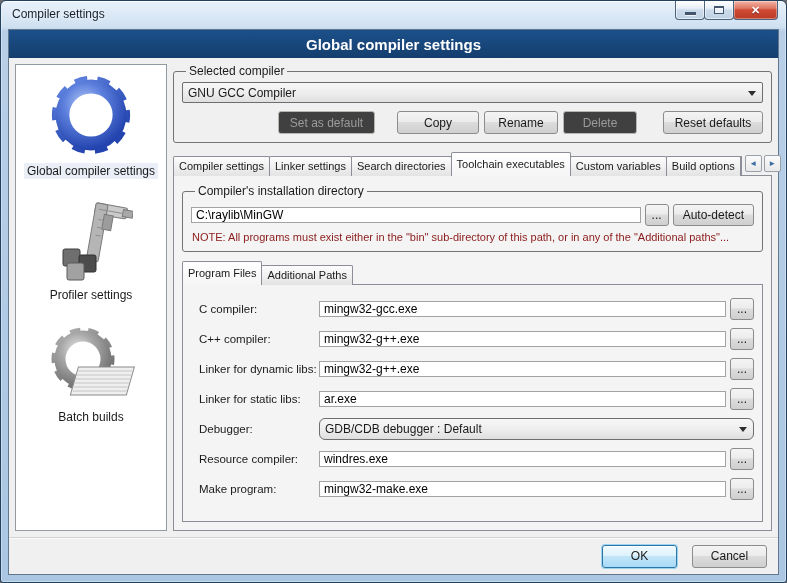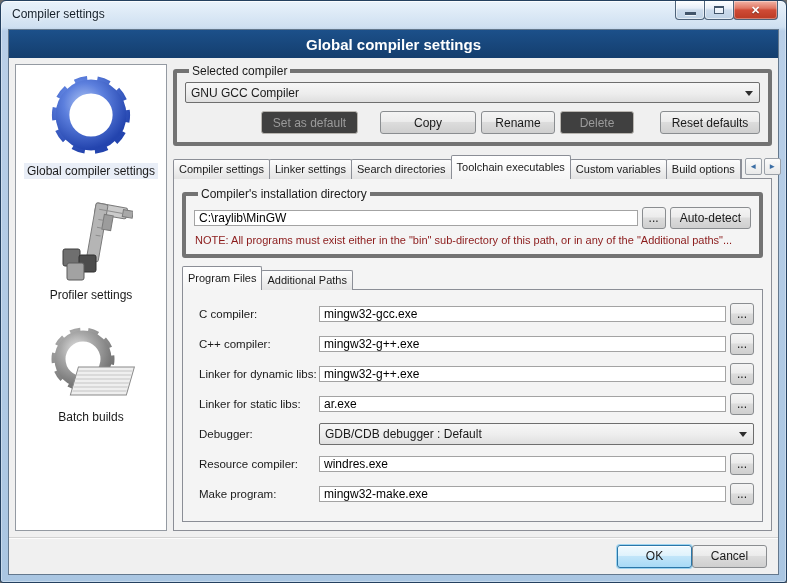--- a/index.html
+++ b/index.html
@@ -41,21 +41,21 @@
     color:#fff;font-weight:bold;font-size:15px;display:flex;align-items:center;justify-content:center;}
   .dlg-body{flex:1;display:flex;padding:6px;gap:6px;min-height:0;}
   
   .sidebar{flex:0 0 152px;background:#fff;border:1px solid #949aa2;overflow:hidden;
     display:flex;flex-direction:column;align-items:center;padding-top:4px;}
   .sidebar-item{display:flex;flex-direction:column;align-items:center;margin-bottom:20px;cursor:default;}
   .sidebar-item .slabel{font-size:12px;padding:1px 3px;margin-top:2px;white-space:nowrap;}
   .sidebar-item.selected .slabel{background:#e9eef7;}
   
   .main{flex:1;display:flex;flex-direction:column;min-width:0;}
-  fieldset{border:4px solid #737373;border-radius:3px;margin:0;padding:4px 8px 8px 8px;}
+  fieldset{border:1px solid #737373;border-radius:3px;margin:0;padding:4px 8px 8px 8px;}
   legend{font-size:12px;padding:0 3px;margin-left:4px;}
   
   .combo{height:21px;border:1px solid #6e6e6e;border-radius:2px;display:flex;align-items:center;
     padding:0 6px 0 5px;background:linear-gradient(180deg,#f7f7f7,#ededed 55%,#dfdfdf);cursor:default;}
   .combo .ctext{flex:1;font-size:12px;white-space:nowrap;overflow:hidden;}
   .combo .carrow{width:0;height:0;border:4px solid transparent;border-top:5px solid #2d2d2d;margin-top:5px;margin-left:6px;}
   
   .btn{height:23px;padding:0 10px;border:1px solid #8a8d90;border-radius:3px;font-family:"Liberation Sans",sans-serif;
     font-size:12px;color:#1a1a1a;background:linear-gradient(180deg,#f4f4f4,#ececec 45%,#dcdcdc 50%,#cfcfcf);cursor:default;}
   .btn.disabled{color:#9b9b9b;border-color:#b8b5b0;background:#404040;}
@@ -83,24 +83,24 @@
   .autodetect{margin-left:4px;padding:0 9px;height:22px;}
   .note{color:#8b1a1a;font-size:11px;margin:5px 1px 0 1px;white-space:nowrap;overflow:hidden;}
   
   .subtabs{margin-top:8px;}
   .subpage{flex:1;border:1px solid #8b8e96;background:#f4f4f4;margin-top:-1px;
     padding:13px 8px 8px 16px;display:flex;flex-direction:column;}
   .frow{display:flex;align-items:center;margin-bottom:8px;}
   .flabel{flex:0 0 120px;font-size:11.5px;white-space:nowrap;}
   .ftext{flex:1;height:16px;border:1px solid #a3a3a3;padding:1px 4px;font-family:"Liberation Sans",sans-serif;
     font-size:12px;background:#fff;min-width:0;}
-  .frow .combo{flex:1;height:22px;}
+  .frow .combo{flex:1;height:22px;border-radius:6px;}
   
   .footer{flex:0 0 37px;border-top:1px solid #d2d2d2;box-shadow:inset 0 1px 0 #fcfcfc;
-    display:flex;align-items:center;justify-content:flex-end;padding:0 11px;}
+    display:flex;align-items:center;justify-content:flex-end;padding:0 11px;gap:15px;}
   .footer .btn{width:75px;}
 </style>
 </head>
 <body>
 
 <div class="window">
 
   <div class="titlebar">
     <span class="title-text">Compiler settings</span>
     <div class="win-controls">
@@ -189,21 +189,21 @@
         <fieldset>
           <legend>Selected compiler</legend>
           <div class="combo">
             <span class="ctext">GNU GCC Compiler</span>
             <span class="carrow"></span>
           </div>
           <div class="cmp-row">
             <span class="sp" style="flex:1.6"></span>
             <button class="btn disabled" style="width:97px">Set as default</button>
             <span style="width:22px"></span>
-            <button class="btn" style="width:96px">Copy</button>
+            <button class="btn" style="width:82px">Copy</button>
             <span style="width:5px"></span>
             <button class="btn" style="width:74px">Rename</button>
             <span style="width:5px"></span>
             <button class="btn disabled" style="width:74px">Delete</button>
             <span style="width:26px"></span>
             <button class="btn" style="width:100px">Reset defaults</button>
           </div>
         </fieldset>
 
         <div class="tabs">

